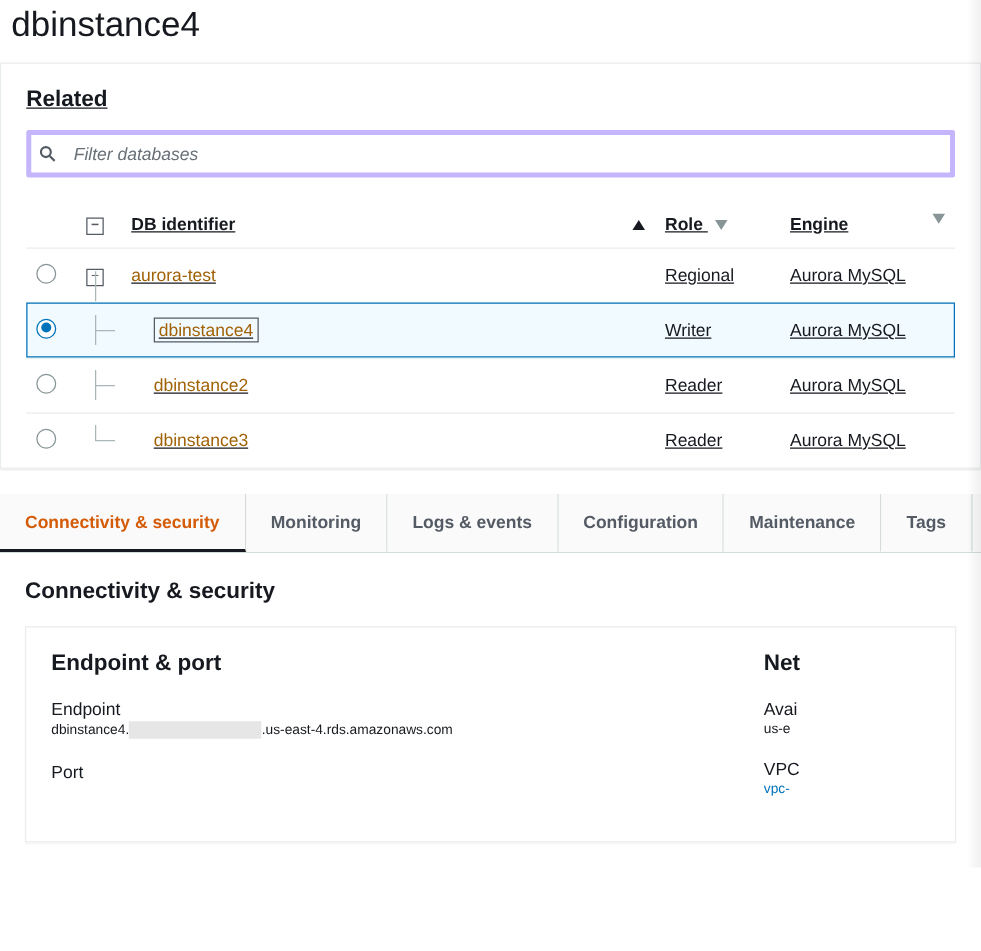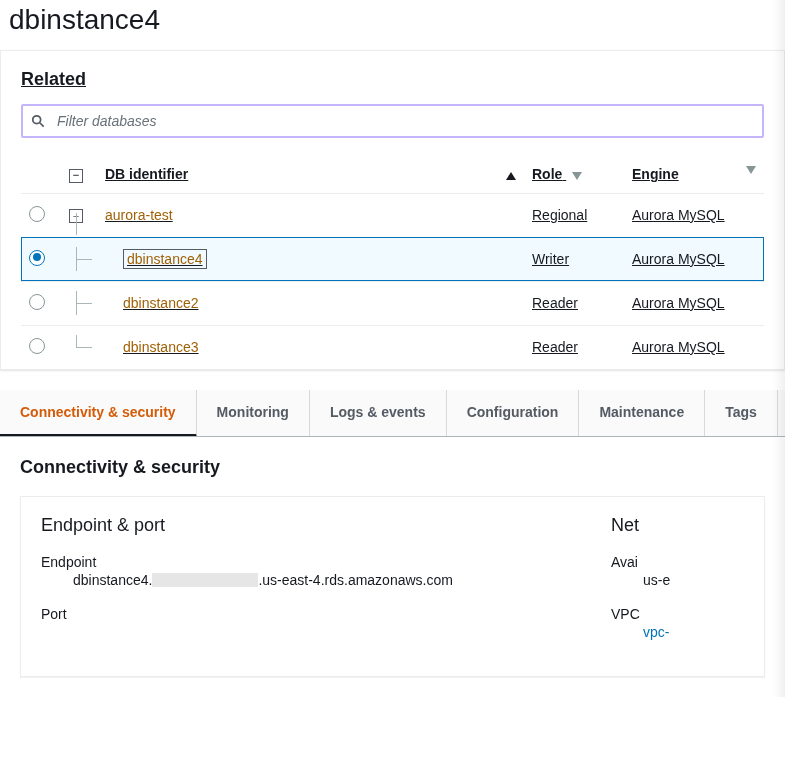--- a/index.html
+++ b/index.html
@@ -31,21 +31,21 @@
   }
 
   
   .filter-wrap {
     position: relative;
     margin-bottom: 18px;
   }
   .filter-input {
     width: 100%;
     padding: 7px 10px 7px 34px;
-    border: 2px solid #c4b5fd;
+    border: 4px solid #c4b5fd;
     border-radius: 2px;
     font-size: 14px;
     font-style: italic;
     color: #545b64;
     background: #fff;
   }
   .filter-input::placeholder { color: #687078; font-style: italic; }
   .filter-icon {
     position: absolute;
     left: 10px; top: 50%;
@@ -191,34 +191,33 @@
     gap: 60px;
     border: 1px solid #eaeded;
     box-shadow: 0 1px 1px rgba(0,0,0,0.05);
     padding: 18px 20px;
     overflow: hidden;
   }
   .col-left { flex: 0 0 510px; min-width: 0; }
   .col-right { flex: 1; min-width: 0; }
   .subhead {
     font-size: 18px;
-    font-weight: 400;
+    font-weight: 700;
     margin-bottom: 18px;
     color: #16191f;
   }
   .field-label {
     font-size: 14px;
     color: #16191f;
     margin-bottom: 2px;
   }
   .field-value {
-    font-size: 14px;
+    font-size: 11px;
     color: #16191f;
     margin-bottom: 18px;
-    margin-left: 32px;
   }
   .field-value.link-val { color: #0073bb; }
   .endpoint-line { display: flex; align-items: center; }
   .endpoint-redact {
     display: inline-block;
     width: 106px; height: 14px;
     background: #e6e6e6;
     margin: 0 0px;
     vertical-align: middle;
   }

